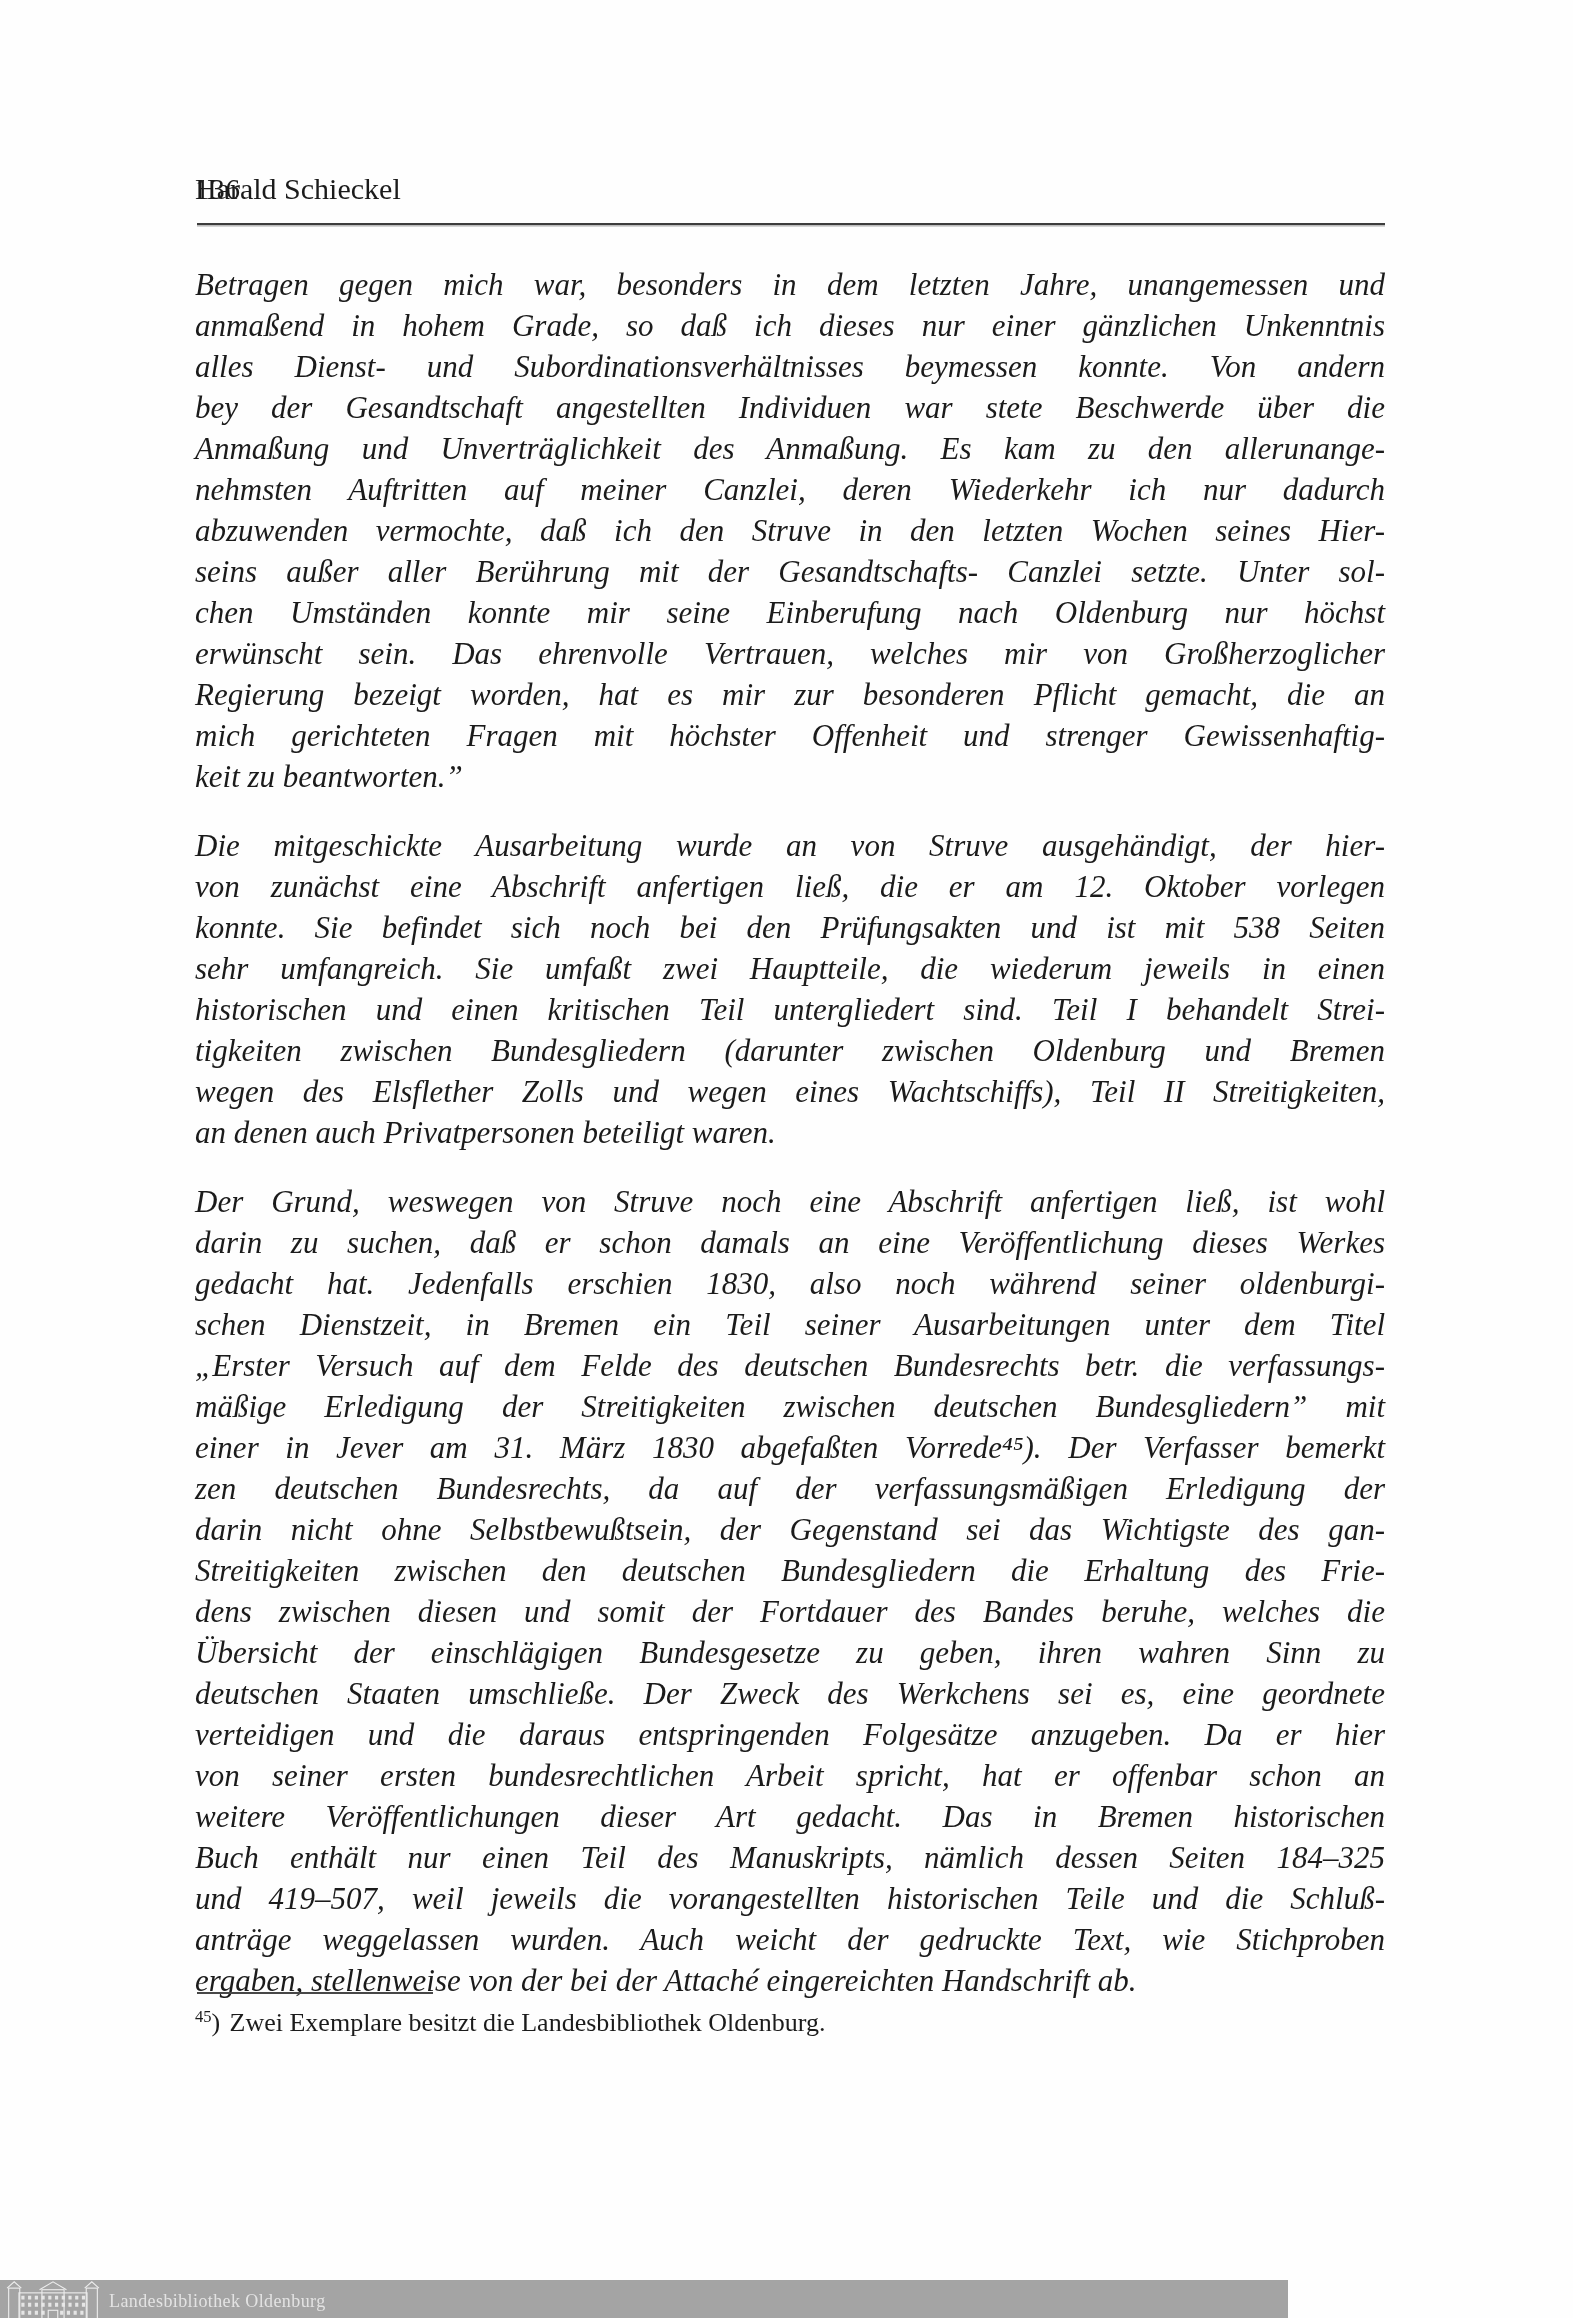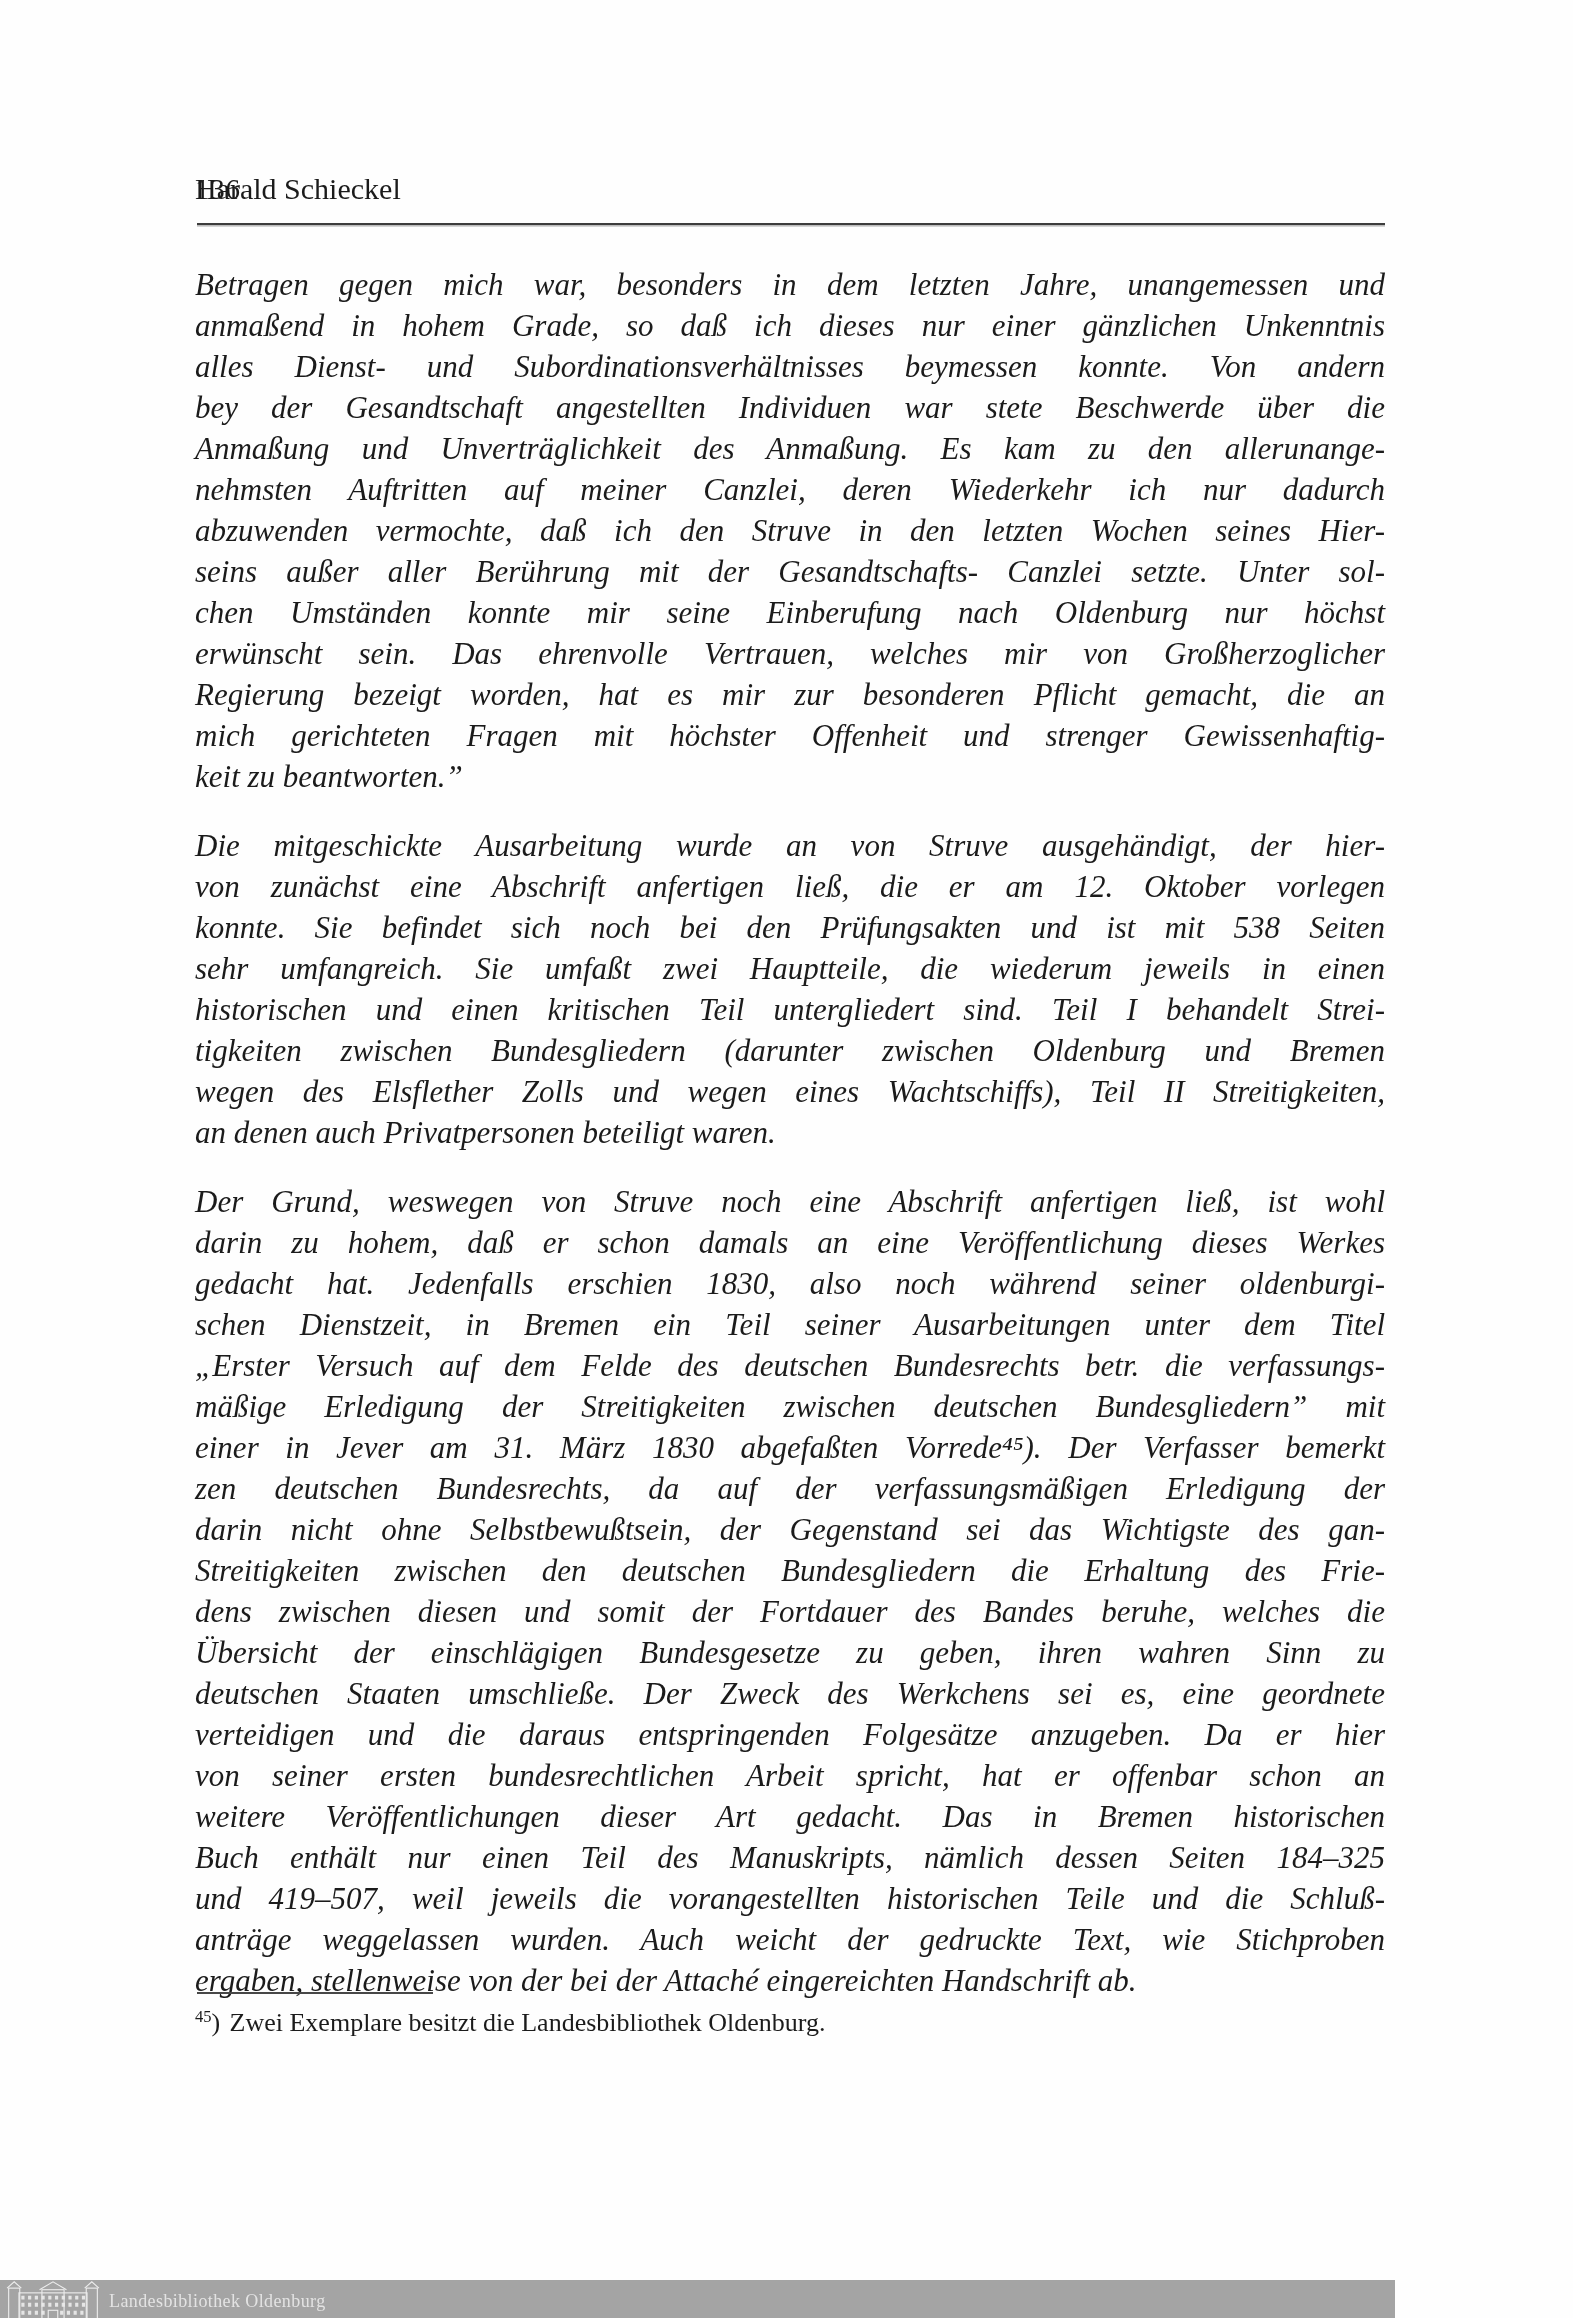--- a/index.html
+++ b/index.html
@@ -37,21 +37,21 @@
     background:#474747;
   }
   .footnote {
     position:absolute; left:195px; top:2008px; width:1190px;
     font-size:26px;
   }
   .fn-num { font-size:16.5px; position:relative; top:-9.4px; }
   .fn-text { margin-left:9.4px; }
 
   .footer-band {
-    position:absolute; left:0; bottom:0; width:1395px; height:39px;
+    position:absolute; left:0; bottom:0; width:1288px; height:39px;
     background:#a4a4a4;
   }
   .footer-logo { position:absolute; left:6.3px; bottom:0; }
   .footer-label {
     position:absolute; left:109px; top:0; height:39px; line-height:42px;
     color:#e3e3e3; font-size:18px; letter-spacing:0.4px;
   }
 </style>
 </head>
 <body>
@@ -85,21 +85,21 @@
         <div class="line">von zunächst eine Abschrift anfertigen ließ, die er am 12. Oktober vorlegen</div>
         <div class="line">konnte. Sie befindet sich noch bei den Prüfungsakten und ist mit 538 Seiten</div>
         <div class="line">sehr umfangreich. Sie umfaßt zwei Hauptteile, die wiederum jeweils in einen</div>
         <div class="line">historischen und einen kritischen Teil untergliedert sind. Teil I behandelt Strei-</div>
         <div class="line">tigkeiten zwischen Bundesgliedern (darunter zwischen Oldenburg und Bremen</div>
         <div class="line">wegen des Elsflether Zolls und wegen eines Wachtschiffs), Teil II Streitigkeiten,</div>
         <div class="line last">an denen auch Privatpersonen beteiligt waren.</div>
       </div>
     <div class="para">
         <div class="line">Der Grund, weswegen von Struve noch eine Abschrift anfertigen ließ, ist wohl</div>
-        <div class="line">darin zu hohem, daß er schon damals an eine Veröffentlichung dieses Werkes</div>
+        <div class="line">darin zu suchen, daß er schon damals an eine Veröffentlichung dieses Werkes</div>
         <div class="line">gedacht hat. Jedenfalls erschien 1830, also noch während seiner oldenburgi-</div>
         <div class="line">schen Dienstzeit, in Bremen ein Teil seiner Ausarbeitungen unter dem Titel</div>
         <div class="line">„Erster Versuch auf dem Felde des deutschen Bundesrechts betr. die verfassungs-</div>
         <div class="line">mäßige Erledigung der Streitigkeiten zwischen deutschen Bundesgliedern” mit</div>
         <div class="line">einer in Jever am 31. März 1830 abgefaßten Vorrede⁴⁵). Der Verfasser bemerkt</div>
         <div class="line">zen deutschen Bundesrechts, da auf der verfassungsmäßigen Erledigung der</div>
         <div class="line">darin nicht ohne Selbstbewußtsein, der Gegenstand sei das Wichtigste des gan-</div>
         <div class="line">Streitigkeiten zwischen den deutschen Bundesgliedern die Erhaltung des Frie-</div>
         <div class="line">dens zwischen diesen und somit der Fortdauer des Bandes beruhe, welches die</div>
         <div class="line">Übersicht der einschlägigen Bundesgesetze zu geben, ihren wahren Sinn zu</div>

